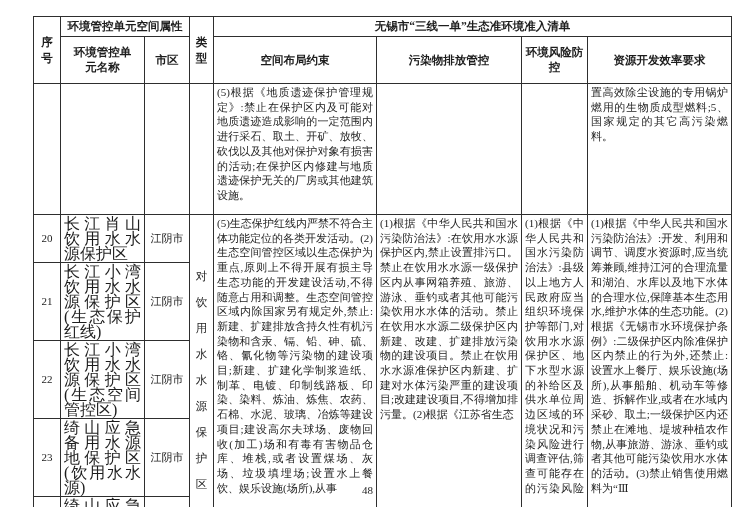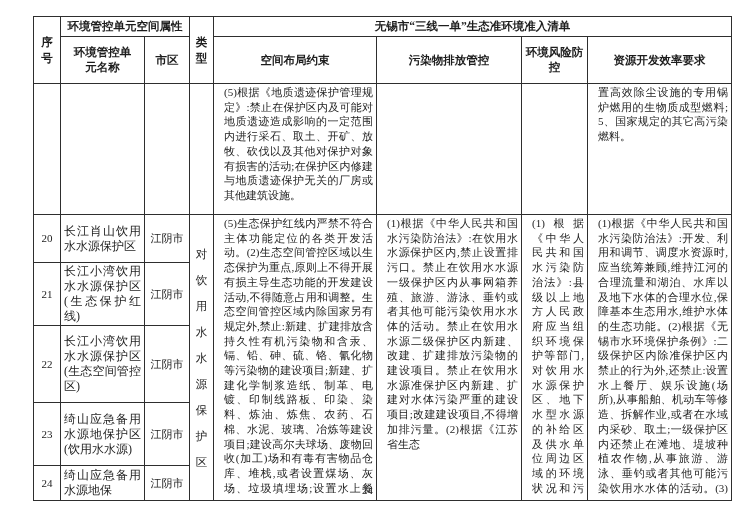--- a/index.html
+++ b/index.html
@@ -17,31 +17,31 @@
     padding:1px 3px;
     vertical-align:top;
     font-size:11px;line-height:14.7px;
     overflow:hidden;
   }
   td.hdr{
     text-align:center;vertical-align:middle;font-weight:bold;
     font-size:11.5px;line-height:15px;padding:0 2px;
   }
   td.mid{text-align:center;vertical-align:middle;}
-  td.namecell{vertical-align:middle;text-align:justify;font-size:12px;line-height:15px;}
+  td.namecell{vertical-align:middle;text-align:justify;font-size:16px;line-height:15px;}
   td.body-cell{text-align:justify;}
   .w1{width:14px;margin:0 auto;word-break:break-all;line-height:16px;}
   .w5{width:60px;margin:8px auto;word-break:break-all;}
   .vert{
     width:13px;margin:0 auto;word-break:break-all;
     line-height:26px;text-align:center;font-size:11.5px;
   }
   .clip-carry{height:126px;overflow:hidden;}
   .clip-merged{height:278px;overflow:hidden;}
-  .jt{text-align:justify;word-break:break-all;margin-left:7px;}
+  .jt{text-align:justify;word-break:break-all;}
   .pageno{
     position:absolute;left:0;top:484px;width:735px;
     text-align:center;font-size:11px;
   }
 </style>
 </head>
 <body>
 
 <table class="doc">
   <colgroup>
@@ -133,13 +133,13 @@
   </tr>
 
   <tr style="height:35px">
     <td class="mid">24</td>
     <td class="namecell">绮山应急备用水源地保</td>
     <td class="mid">江阴市</td>
   </tr>
 </tbody>
   </table>
 
-<div class="pageno">24</div>
+<div class="pageno">48</div>
 
 </body></html>

